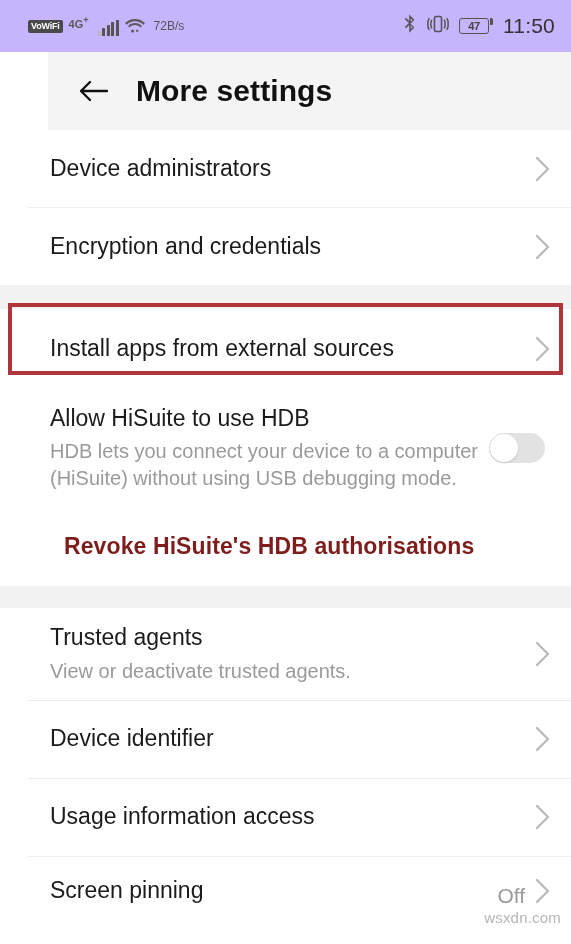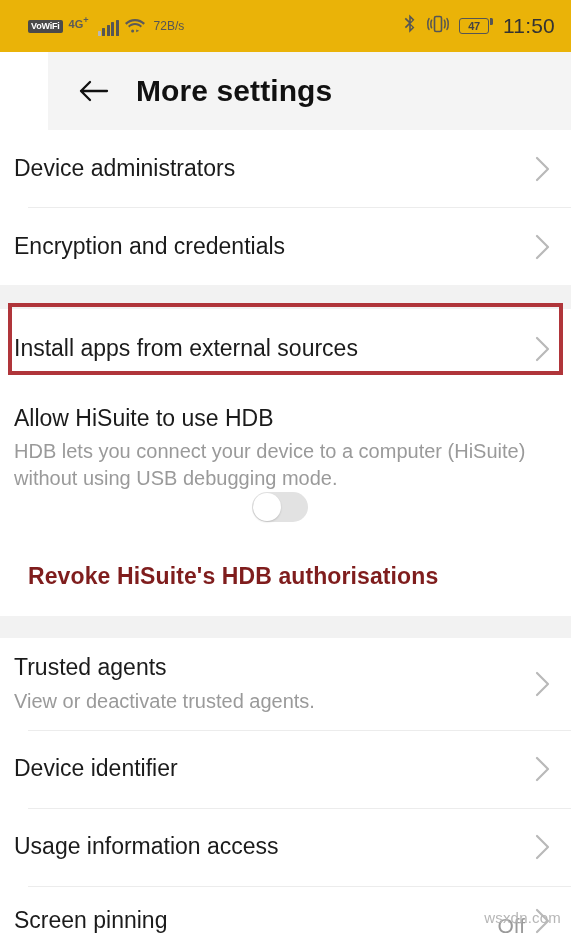--- a/index.html
+++ b/index.html
@@ -12,21 +12,21 @@
   #screen {
     position:relative;
     width:571px; height:944px;
     background:#ffffff;
     overflow:hidden;
   }
 
   
   .statusbar {
     height:52px;
-    background:#eab308;
+    background:#c4b5fd;
     display:flex;
     align-items:center;
     justify-content:space-between;
     padding:0 16px 0 28px;
   }
   .sb-left, .sb-right { display:flex; align-items:center; }
   .sb-left { gap:6px; }
   .sb-right { gap:10px; }
 
   .vowifi-badge {
@@ -105,20 +105,21 @@
   .gap-sm { height:22px; background:#f2f2f2; }
 
   .row {
     position:relative;
     display:flex;
     align-items:center;
     justify-content:space-between;
     padding:0 18px 0 14px;
     background:#fff;
     cursor:pointer;
+    margin-left:36px;
   }
   .row-text { flex:1; min-width:0; }
   .row-title {
     font-size:23px;
     color:#1b1b1b;
     line-height:1.28;
   }
   .row-sub {
     font-size:20px;
     color:#9a9a9a;
@@ -134,21 +135,21 @@
   }
   .chev { width:22px; height:34px; flex:0 0 auto; }
   .divider {
     height:1px;
     background:#ececec;
     margin-left:28px;
   }
 
   .r-simple { height:77px; }
   .r-install { height:79px; }
-  .r-hdb { padding-top:16px; padding-bottom:16px;flex-direction:column; }
+  .r-hdb { padding-top:16px; padding-bottom:16px; }
   .r-revoke { height:78px; padding-left:28px; display:flex; align-items:center; }
   .r-trusted { height:92px; }
   .r-pinning { height:68px; }
 
   .revoke-link {
     font-size:23px;
     font-weight:bold;
     color:#7f1d1d;
     letter-spacing:0.1px;
   }

